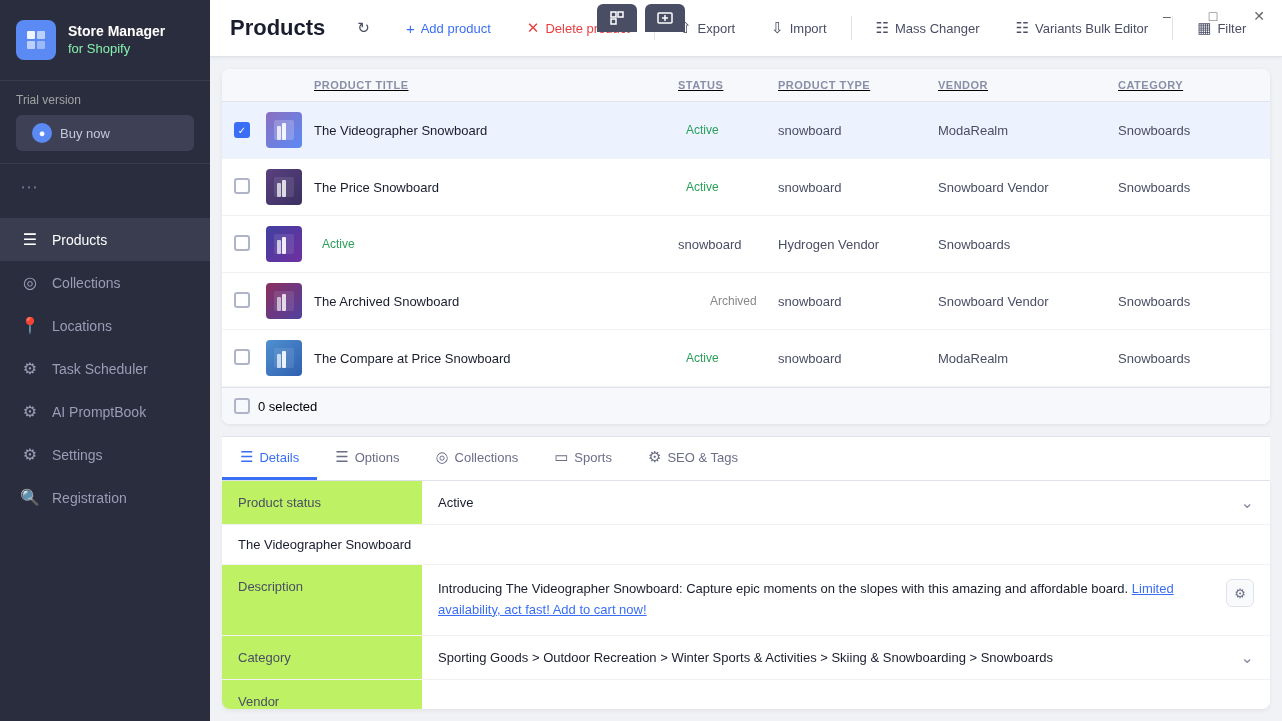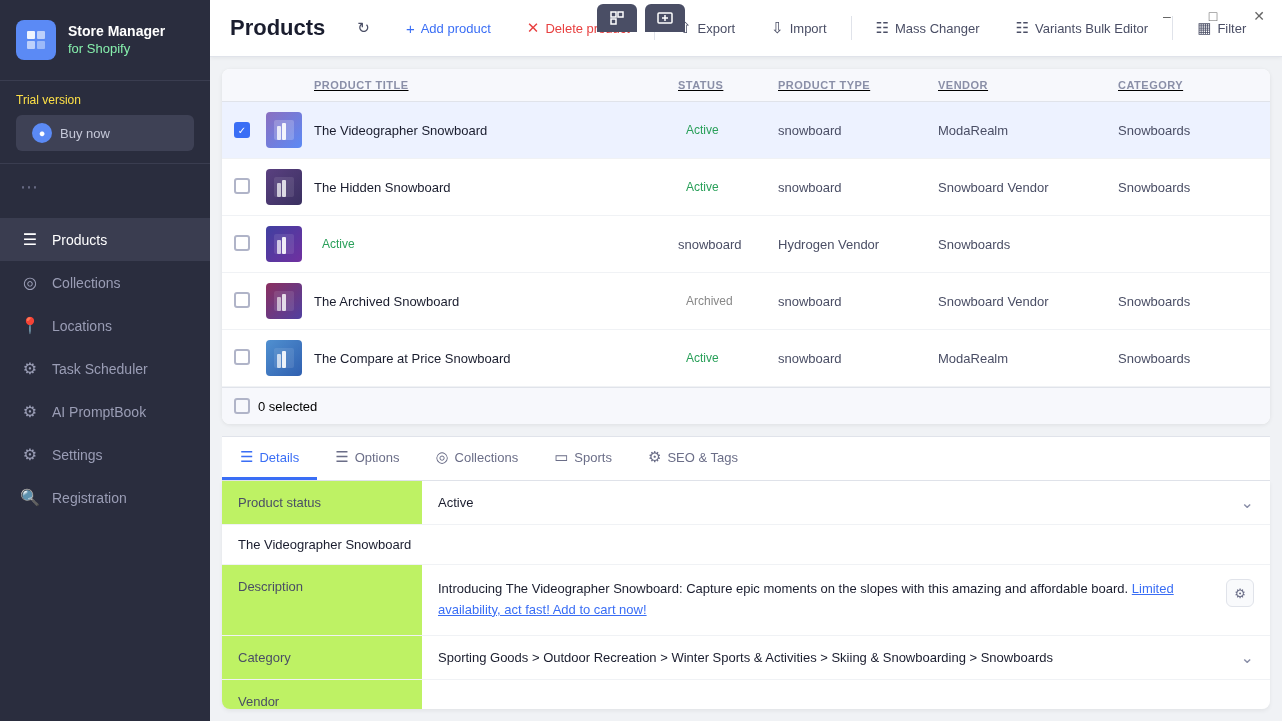--- a/index.html
+++ b/index.html
@@ -6,21 +6,21 @@
     body { font-family: -apple-system, BlinkMacSystemFont, 'Segoe UI', sans-serif; font-size: 13px; background: #f0f2f5; display: flex; height: 721px; width: 1282px; overflow: hidden; }
 
     
     .sidebar { width: 210px; background: #2a2d3e; color: #c5c8d8; display: flex; flex-direction: column; flex-shrink: 0; }
     .sidebar-logo { padding: 20px 16px; display: flex; align-items: center; gap: 12px; border-bottom: 1px solid #3a3d50; }
     .sidebar-logo-icon { width: 40px; height: 40px; background: #5b8af5; border-radius: 8px; display: flex; align-items: center; justify-content: center; color: white; font-size: 20px; flex-shrink: 0; }
     .sidebar-logo-text { line-height: 1.3; }
     .sidebar-logo-text .line1 { font-size: 14px; font-weight: 600; color: #ffffff; }
     .sidebar-logo-text .line2 { font-size: 13px; color: #86efac; font-weight: 500; }
     .sidebar-trial { padding: 12px 16px; border-bottom: 1px solid #3a3d50; }
-    .trial-text { font-size: 12px; color: #fde047; margin-bottom: 8px; }
+    .trial-text { font-size: 12px; color: #a3a3a3; margin-bottom: 8px; }
     .buy-now-btn { display: flex; align-items: center; gap: 8px; background: #3e4155; border: none; color: #c5c8d8; padding: 8px 16px; border-radius: 6px; cursor: pointer; width: 100%; font-size: 13px; font-weight: 500; }
     .buy-now-icon { width: 20px; height: 20px; background: #5b8af5; border-radius: 50%; display: flex; align-items: center; justify-content: center; color: white; font-size: 11px; }
     .sidebar-nav { flex: 1; padding: 8px 0; }
     .nav-item { display: flex; align-items: center; gap: 12px; padding: 12px 20px; cursor: pointer; color: #9a9db5; font-size: 14px; font-weight: 500; transition: background 0.15s; }
     .nav-item.active { background: #3a3d50; color: #ffffff; }
     .nav-item .nav-icon { font-size: 16px; width: 20px; text-align: center; }
     .sidebar-dots { padding: 12px 20px; color: #6b6e88; font-size: 18px; }
 
     
     .main { flex: 1; display: flex; flex-direction: column; background: #f0f2f5; overflow: hidden; }
@@ -39,21 +39,21 @@
     .table-header { display: grid; grid-template-columns: 32px 48px 1fr 100px 160px 180px 140px; padding: 10px 12px; background: #f7f8fc; border-bottom: 1px solid #e0e3ea; text-decoration: underline; }
     .table-header-cell { font-size: 11px; font-weight: 600; color: #8a8fa8; text-transform: uppercase; letter-spacing: 0.5px; }
     .table-row { display: grid; grid-template-columns: 32px 48px 1fr 100px 160px 180px 140px; padding: 10px 12px; border-bottom: 1px solid #f0f2f5; align-items: center; cursor: pointer; transition: background 0.1s; }
     .table-row.selected { background: #edf2ff; }
     .table-row:last-child { border-bottom: none; }
     .product-thumb { width: 36px; height: 36px; border-radius: 4px; background: linear-gradient(135deg, #7c5cbf, #5b8af5); display: flex; align-items: center; justify-content: center; overflow: hidden; }
     .product-thumb svg { width: 28px; height: 28px; }
     .product-name { font-size: 13px; color: #1a1d2e; font-weight: 500; }
     .status-badge { display: inline-block; padding: 3px 8px; border-radius: 12px; font-size: 12px; font-weight: 500; }
     .status-active { color: #2aa05a; }
-    .status-archived { color: #888; }
+    .status-archived { color: #888; margin-left: 24px; }
     .cell-text { font-size: 13px; color: #4a4e65; }
     .selected-count { padding: 10px 12px; display: flex; align-items: center; gap: 8px; border-top: 1px solid #e0e3ea; background: #f7f8fc; }
     .selected-checkbox { width: 16px; height: 16px; border: 2px solid #b0b4c8; border-radius: 3px; display: inline-flex; align-items: center; justify-content: center; cursor: pointer; }
 
     
     .detail-tabs { background: #ffffff; margin: 0 12px; border-top: 1px solid #e0e3ea; display: flex; gap: 0; border-bottom: 1px solid #e0e3ea; }
     .tab { display: flex; align-items: center; gap: 6px; padding: 11px 18px; cursor: pointer; font-size: 13px; color: #6b6e88; font-weight: 500; border-bottom: 3px solid transparent; transition: all 0.15s; }
     .tab.active { color: #3a6ef5; border-bottom-color: #3a6ef5; }
     .tab-icon { font-size: 15px; }
 
@@ -233,21 +233,21 @@
       <div><div class="selected-checkbox"></div></div>
       <div>
         <div class="product-thumb" style="background:linear-gradient(135deg,#5a4080,#3a3060);">
           <svg viewBox="0 0 28 28" fill="none">
               <rect x="4" y="4" width="20" height="20" rx="2" fill="rgba(255,255,255,0.1)"></rect>
               <rect x="7" y="10" width="4" height="14" rx="1" fill="white" opacity="0.7"></rect>
               <rect x="12" y="7" width="4" height="17" rx="1" fill="white" opacity="0.8"></rect>
             </svg>
         </div>
       </div>
-      <div class="product-name">The Hidden Snowboard</div>
+      <div class="product-name">The Price Snowboard</div>
       <div><span class="status-badge status-active">Active</span></div>
       <div class="cell-text">snowboard</div>
       <div class="cell-text">Snowboard Vendor</div>
       <div class="cell-text">Snowboards</div>
     </div>
 
     <div class="table-row">
       <div><div class="selected-checkbox"></div></div>
       <div>
         <div class="product-thumb" style="background:linear-gradient(135deg,#4040a0,#7030a0);">

